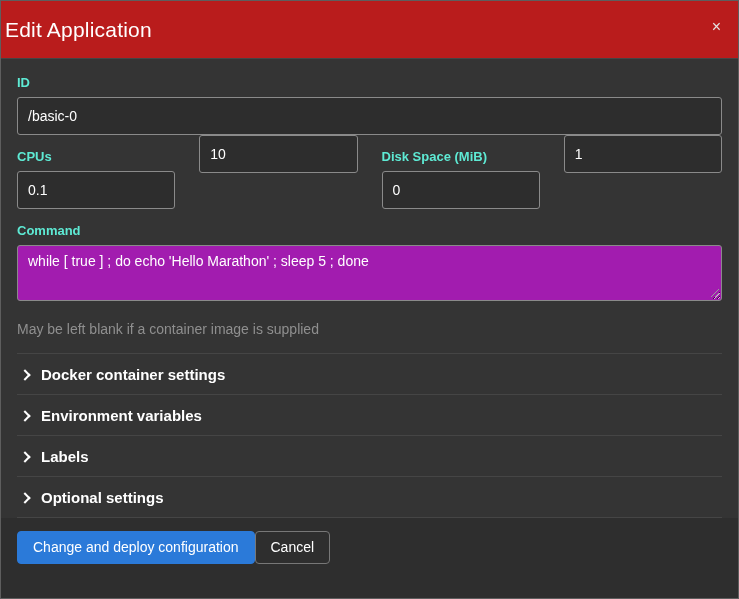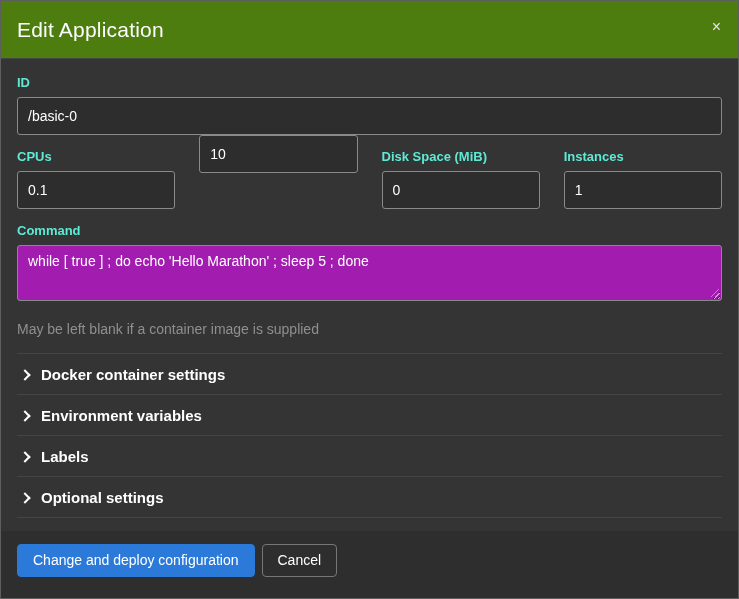--- a/index.html
+++ b/index.html
@@ -14,22 +14,22 @@
     box-sizing: border-box;
     background: #343434;
     color: #ffffff;
     border: 1px solid #5e5e5e;
     display: flex;
     flex-direction: column;
     overflow: hidden;
   }
   .modal-header {
     flex: 0 0 auto;
-    background: #4d7c0f;
-    padding: 17px 16px 16px 16px;
+    background: #b91c1c;
+    padding: 17px 16px 16px 4px;
     border-bottom: 1px solid #454545;
     position: relative;
   }
   .modal-title {
     margin: 0;
     font-size: 21px;
     font-weight: 500;
     color: #ffffff;
     letter-spacing: 0.2px;
   }
@@ -145,23 +145,22 @@
     border-right: 2px solid #ffffff;
     border-bottom: 2px solid #ffffff;
     transform: rotate(-45deg);
     display: inline-block;
     margin: 0 12px 0 2px;
     flex: 0 0 auto;
   }
   .modal-footer {
     flex: 0 0 auto;
     background: #2e2e2e;
-    padding: 13px 16px 21px 16px;
-    display: flex;
-    gap: 7px;
+    padding: 13px 16px 34px 16px;
+    display: flex;
     align-items: flex-start;
   }
   .btn {
     font-family: "Liberation Sans", sans-serif;
     font-size: 14px;
     border-radius: 4px;
     padding: 8px 15px;
     cursor: pointer;
     line-height: 1.1;
   }
@@ -200,21 +199,20 @@
         <input type="text" class="text-input" value="0.1" style="">
       </div>
       <div class="field">
         <input type="text" class="text-input" value="10" style="">
       </div>
       <div class="field">
         <label class="form-label">Disk Space (MiB)</label>
         <input type="text" class="text-input" value="0" style="">
       </div>
       <div class="field">
-        <label class="form-label">Instances</label>
         <input type="text" class="text-input" value="1" style="">
       </div>
     </div>
 
     <div>
       <label class="form-label">Command</label>
       <div class="textarea-wrap">
         <textarea class="text-area" style="">while [ true ] ; do echo 'Hello Marathon' ; sleep 5 ; done</textarea>
         <span class="resize-grip"></span>
       </div>

